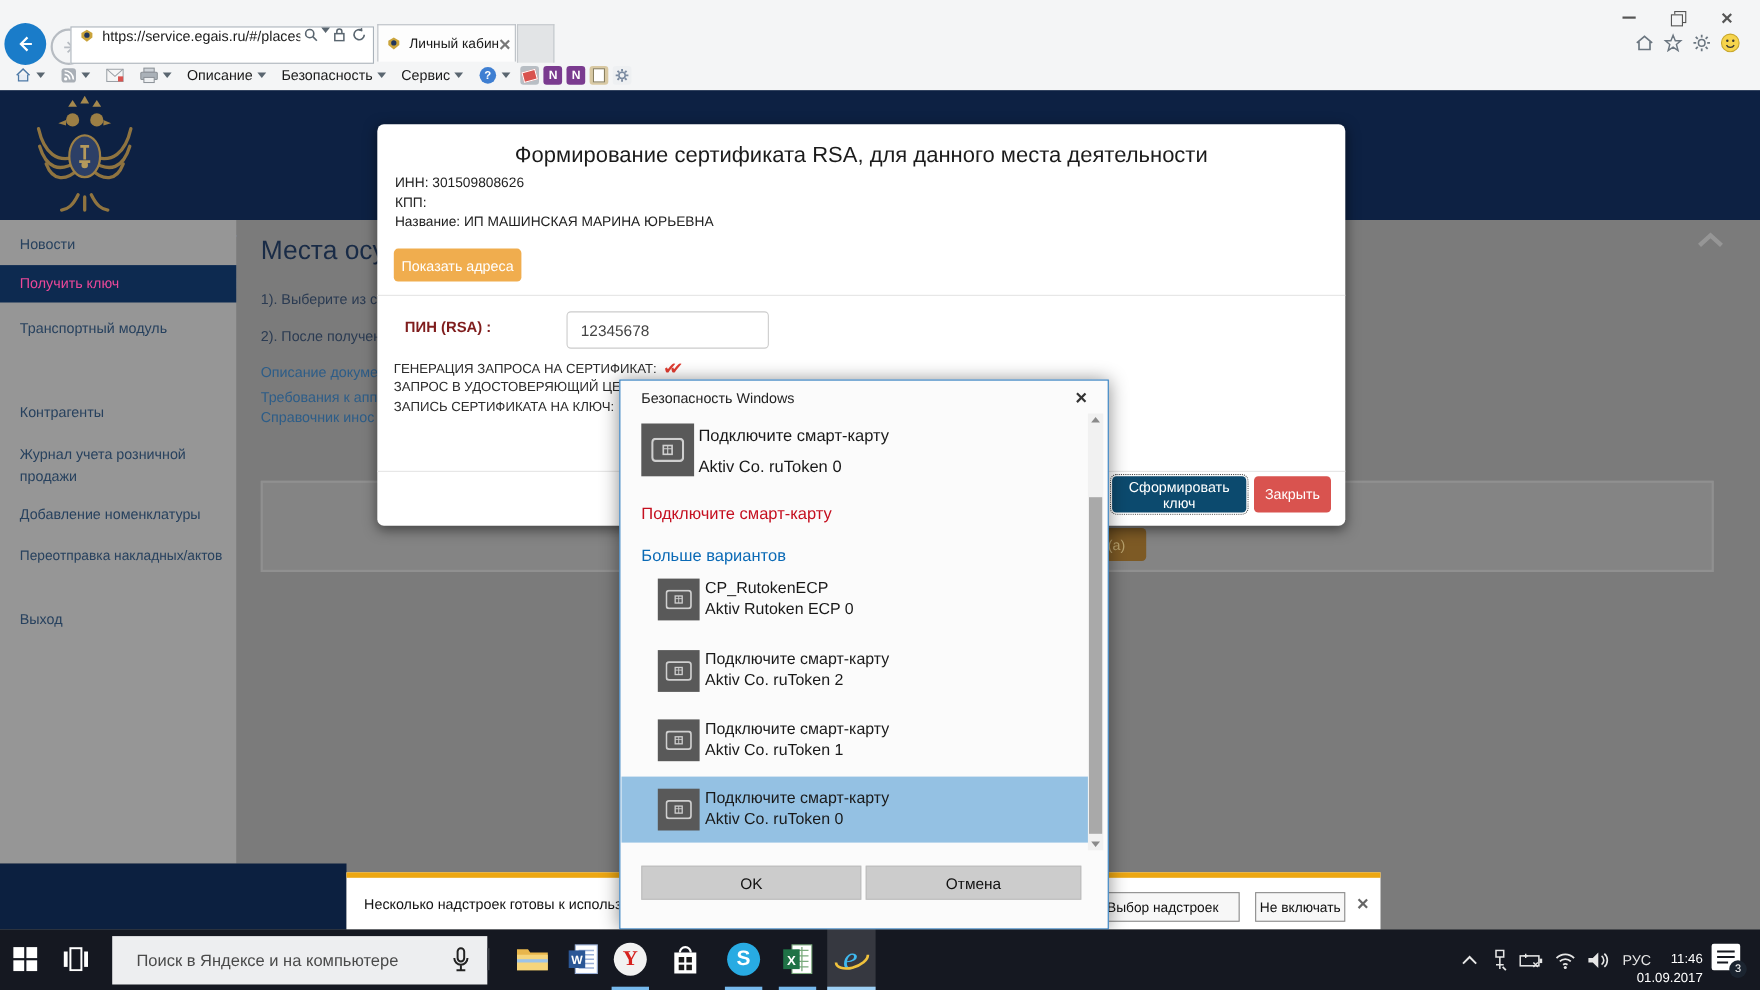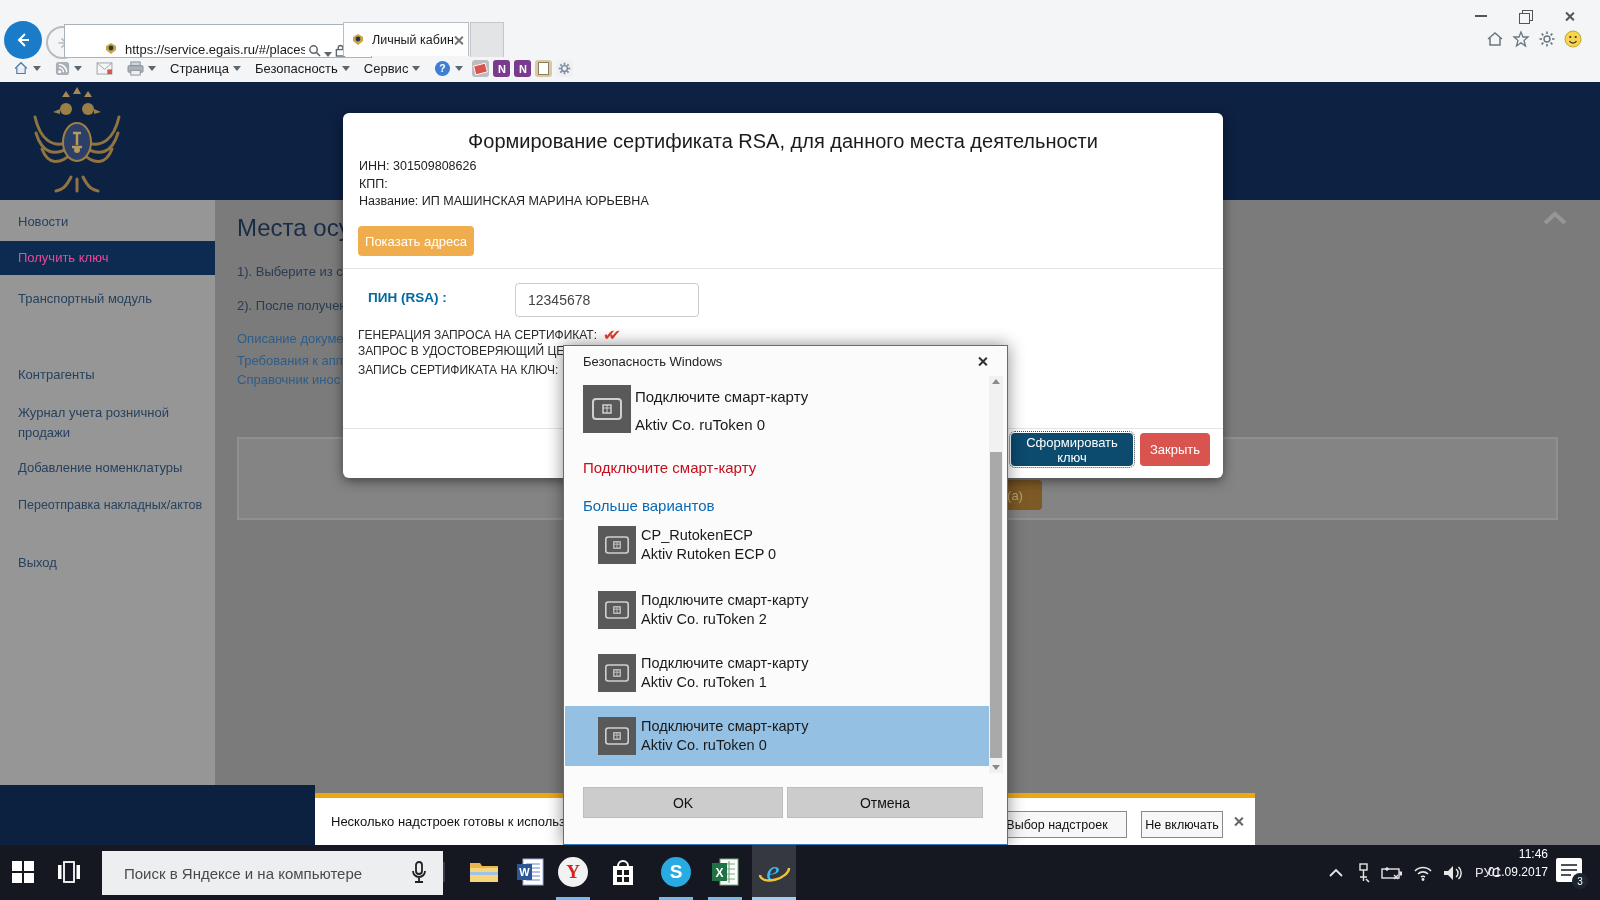--- a/index.html
+++ b/index.html
@@ -5,21 +5,21 @@
   html,body{margin:0;padding:0;background:#333;}
   .screen{position:relative;width:1600px;height:900px;overflow:hidden;
           font-family:"Liberation Sans","DejaVu Sans",sans-serif;background:#7b7b7b;}
   .abs{position:absolute;}
   
   .chrome{position:absolute;left:0;top:0;width:1600px;height:82px;background:#f4f5f6;border-bottom:1px solid #c9ccd1;}
   .winbtn{position:absolute;top:6px;width:26px;height:20px;display:flex;align-items:center;justify-content:center;color:#555;cursor:pointer;}
   .circle-btn{position:absolute;border-radius:50%;display:flex;align-items:center;justify-content:center;}
   .back{left:4px;top:21px;width:38px;height:38px;background:#1a7cc9;color:#fff;}
   .fwd{left:46px;top:26px;width:29px;height:29px;background:#f4f5f6;border:2px solid #b7bcc2;color:#b7bcc2;}
-  .urlbox{position:absolute;left:64px;top:24px;width:274px;height:32px;background:#fff;border:1px solid #aab2ba;display:flex;align-items:flex-end;padding-left:32px;}
+  .urlbox{position:absolute;left:64px;top:24px;width:274px;height:32px;background:#fff;border:1px solid #aab2ba;display:flex;align-items:flex-start;}
   .urltext{font-size:13px;color:#1a1a1a;margin-left:6px;white-space:nowrap;overflow:hidden;flex:1;}
   .ubicon{color:#5a6670;margin:0 3px;display:flex;align-items:center;}
   .caret{width:0;height:0;border-left:4px solid transparent;border-right:4px solid transparent;border-top:5px solid #5a6670;display:inline-block;}
   .tab{position:absolute;left:343px;top:22px;width:126px;height:34px;background:#fdfdfd;border:1px solid #b9bec4;border-bottom:none;display:flex;align-items:center;padding:0 6px;box-sizing:border-box;}
   .tabstub{position:absolute;left:470px;top:22px;width:32px;height:34px;background:#e2e4e6;border:1px solid #c4c8cc;border-bottom:none;}
   .tabtitle{font-size:12.5px;color:#1a1a1a;margin-left:6px;flex:1;white-space:nowrap;overflow:hidden;}
   .fava{width:16px;height:16px;flex:0 0 16px;}
   .chromeicons{position:absolute;top:30px;right:18px;display:flex;gap:8px;color:#6b7680;}
   .cmdbar{position:absolute;left:0px;top:56px;width:1600px;height:25px;display:flex;align-items:center;gap:4px;padding-left:8px;font-size:13px;color:#1a1a1a;}
   .cmditem{display:flex;align-items:center;gap:4px;padding:2px 5px;cursor:pointer;}
@@ -40,21 +40,21 @@
   .notifbar{position:absolute;left:315px;top:793px;width:940px;height:52px;background:#ffffff;border-top:5px solid #eda712;box-sizing:border-box;z-index:30;}
   .notifmsg{position:absolute;left:16px;top:16px;font-size:13px;color:#111;white-space:nowrap;}
   .notifbtn{position:absolute;top:13px;height:27px;background:#f7f7f7;border:1px solid #8a8a8a;font-size:12.5px;color:#111;display:flex;align-items:center;justify-content:center;cursor:pointer;box-sizing:border-box;}
   
   .rsamodal{position:absolute;left:343px;top:113px;width:880px;height:365px;background:#fff;border-radius:6px;box-shadow:0 3px 12px rgba(0,0,0,.5);z-index:40;}
   .rsatitle{position:absolute;left:0;top:130px;width:100%;text-align:center;font-size:20px;color:#1b1b1b;}
   .rsaline{position:absolute;left:16px;font-size:12.5px;color:#222;}
   .btn{border:none;border-radius:4px;color:#fff;display:flex;align-items:center;justify-content:center;cursor:pointer;}
   .orangebtn{position:absolute;left:15px;top:113px;width:116px;height:30px;background:#f0ad4e;font-size:13px;}
   .rsahr{position:absolute;left:0;top:155px;width:100%;height:1px;background:#e5e5e5;}
-  .pinlabel{position:absolute;left:25px;top:177px;font-size:13.5px;font-weight:bold;color:#0369a1;}
+  .pinlabel{position:absolute;left:25px;top:177px;font-size:13.5px;font-weight:bold;color:#7f1d1d;}
   .pininput{position:absolute;left:172px;top:170px;width:184px;height:34px;border:1px solid #ccc;border-radius:4px;font-size:14px;color:#444;padding:0 12px;box-sizing:border-box;font-family:inherit;}
   .status{position:absolute;left:15px;font-size:12px;color:#2b2b2b;display:flex;align-items:center;gap:4px;white-space:nowrap;}
   .dblcheck{color:#e03c31;font-size:15px;letter-spacing:-7px;margin-left:2px;font-weight:bold;}
   .spinner{width:11px;height:11px;border:2px dotted #8a8a8a;border-radius:50%;display:inline-block;margin-left:2px;}
   .rsafootline{position:absolute;left:0;top:315px;width:100%;height:1px;background:#e5e5e5;}
   .genbtn{position:absolute;left:668px;top:320px;width:122px;height:33px;background:#0c4a6e;font-size:13px;outline:1px dotted #444;outline-offset:1px;}
   .closebtn{position:absolute;left:797px;top:320px;width:70px;height:33px;background:#d9534f;font-size:13px;}
   
   .secdlg{position:absolute;left:563px;top:345px;width:445px;height:500px;background:#fbfbfb;border:1px solid #2b7bbf;box-sizing:border-box;box-shadow:0 0 16px rgba(0,0,0,.45);z-index:50;}
   .sectitle{position:absolute;left:19px;top:8px;font-size:13px;color:#222;}
@@ -70,21 +70,21 @@
   .sthumb{position:absolute;left:1px;top:76px;width:12px;height:306px;background:#a9a9a9;}
   .sarrow{position:absolute;left:3px;width:0;height:0;border-left:4px solid transparent;border-right:4px solid transparent;}
   
   .taskbar{position:absolute;left:0;top:845px;width:1600px;height:55px;background:#151821;z-index:60;}
   .tsearch{position:absolute;left:90px;top:6px;width:341px;height:44px;background:#edeef0;display:flex;align-items:center;margin-left:12px;}
   .tsearch span{font-size:15px;color:#4a4a4a;margin-left:22px;flex:1;}
   .appicon{position:absolute;top:10px;width:34px;height:34px;display:flex;align-items:center;justify-content:center;cursor:pointer;}
   .runline{position:absolute;top:52px;height:3px;background:#76b9ed;}
   .ietile{position:absolute;left:752px;top:0;width:44px;height:55px;background:rgba(255,255,255,.14);}
   .tray{position:absolute;top:0;height:55px;display:flex;align-items:center;color:#e6e6e6;}
-  .clock{position:absolute;left:1484px;top:0;width:64px;text-align:right;color:#fff;font-size:12px;line-height:18px;}
+  .clock{position:absolute;left:1484px;top:17px;width:64px;text-align:right;color:#fff;font-size:12px;line-height:18px;}
   .badgeicon{position:absolute;left:1556px;top:13px;width:26px;height:24px;background:#fff;border-radius:2px;}
   .badge{position:absolute;left:1572px;top:28px;width:16px;height:16px;border-radius:50%;background:#1b2430;color:#fff;font-size:10px;display:flex;align-items:center;justify-content:center;}
   .x-shape{position:relative;width:11px;height:11px;}
   .x-shape:before,.x-shape:after{content:"";position:absolute;left:5px;top:0;width:1.5px;height:11px;background:currentColor;}
   .x-shape:before{transform:rotate(45deg);}.x-shape:after{transform:rotate(-45deg);}
 </style>
 </head>
 <body>
 
 <div class="screen">
@@ -206,21 +206,21 @@
         </span>
       <span class="cmditem">
         <svg width="17" height="15" viewBox="0 0 18 16">
             <rect x="4" y="1" width="10" height="4" fill="#cfd4d9" stroke="#8a9096"></rect>
             <rect x="1" y="5" width="16" height="7" rx="1" fill="#aab1b8" stroke="#8a9096"></rect>
             <rect x="4" y="10" width="10" height="5" fill="#eef0f2" stroke="#8a9096"></rect>
           </svg>
         <span class="caret"></span>
         </span>
       <span class="cmditem">
-          <span>Страница</span>
+          <span>Описание</span>
           <span class="caret"></span>
         </span>
       <span class="cmditem">
           <span>Безопасность</span>
           <span class="caret"></span>
         </span>
       <span class="cmditem">
           <span>Сервис</span>
           <span class="caret"></span>
         </span>

